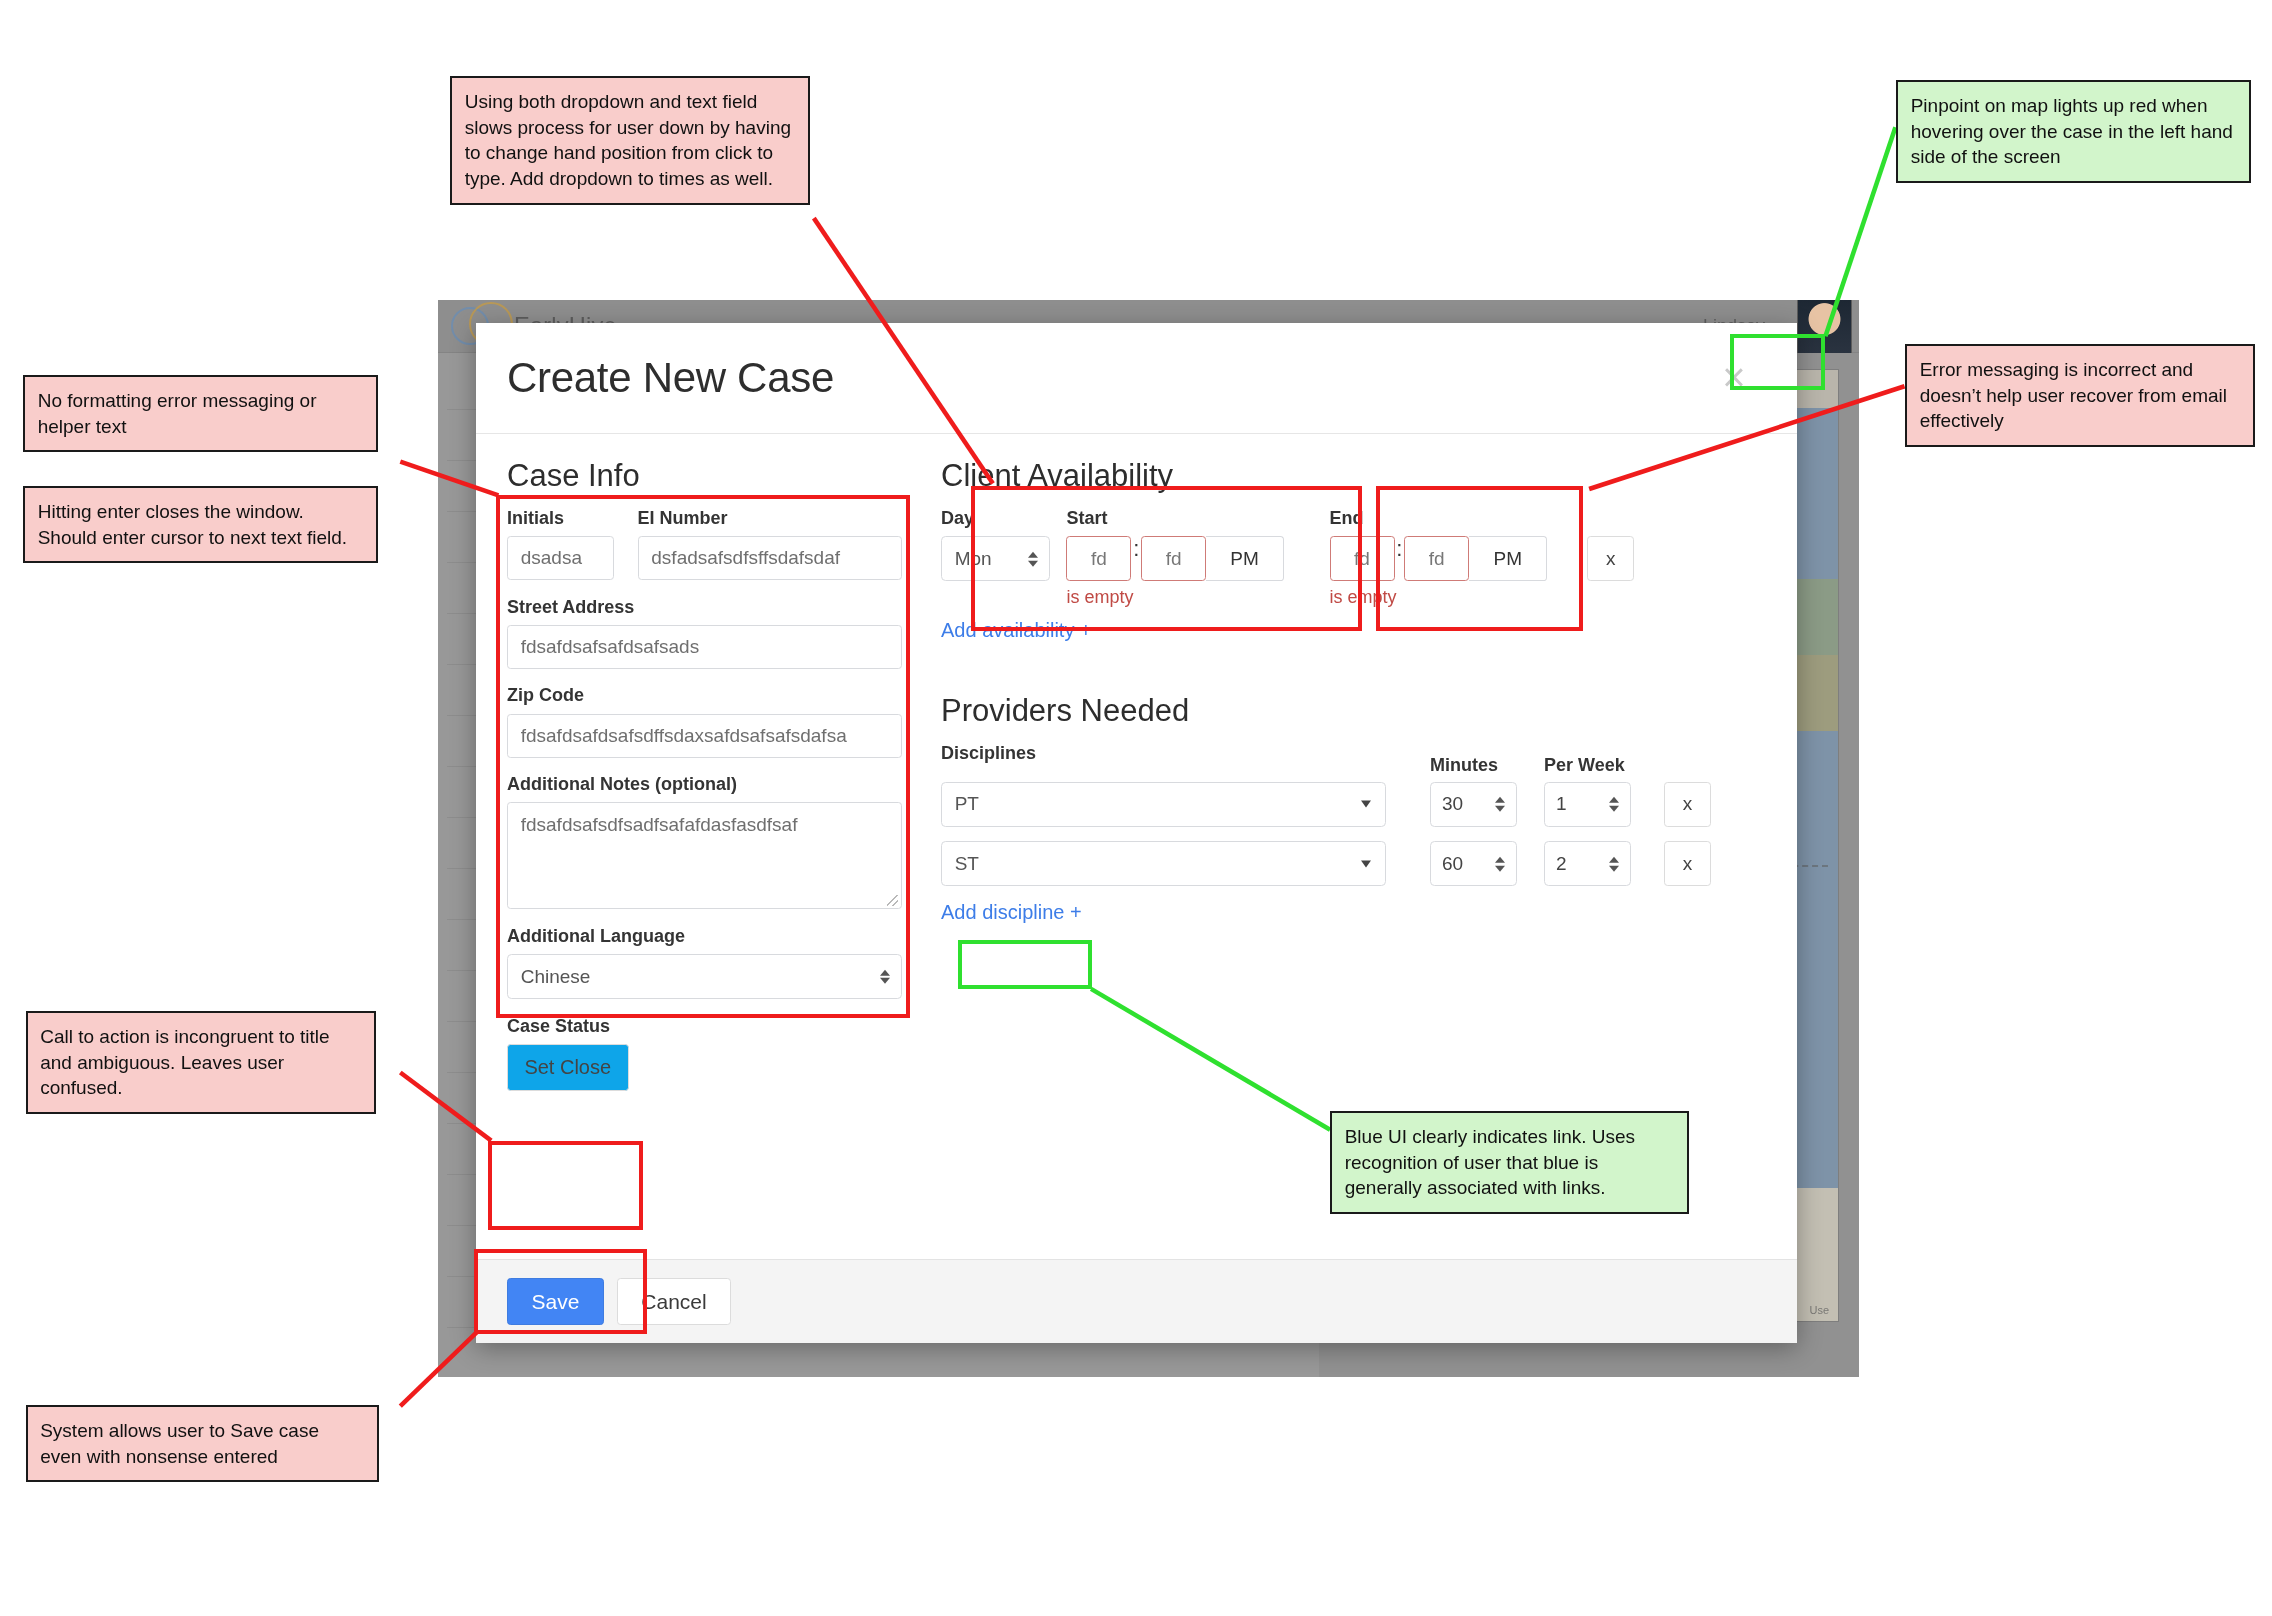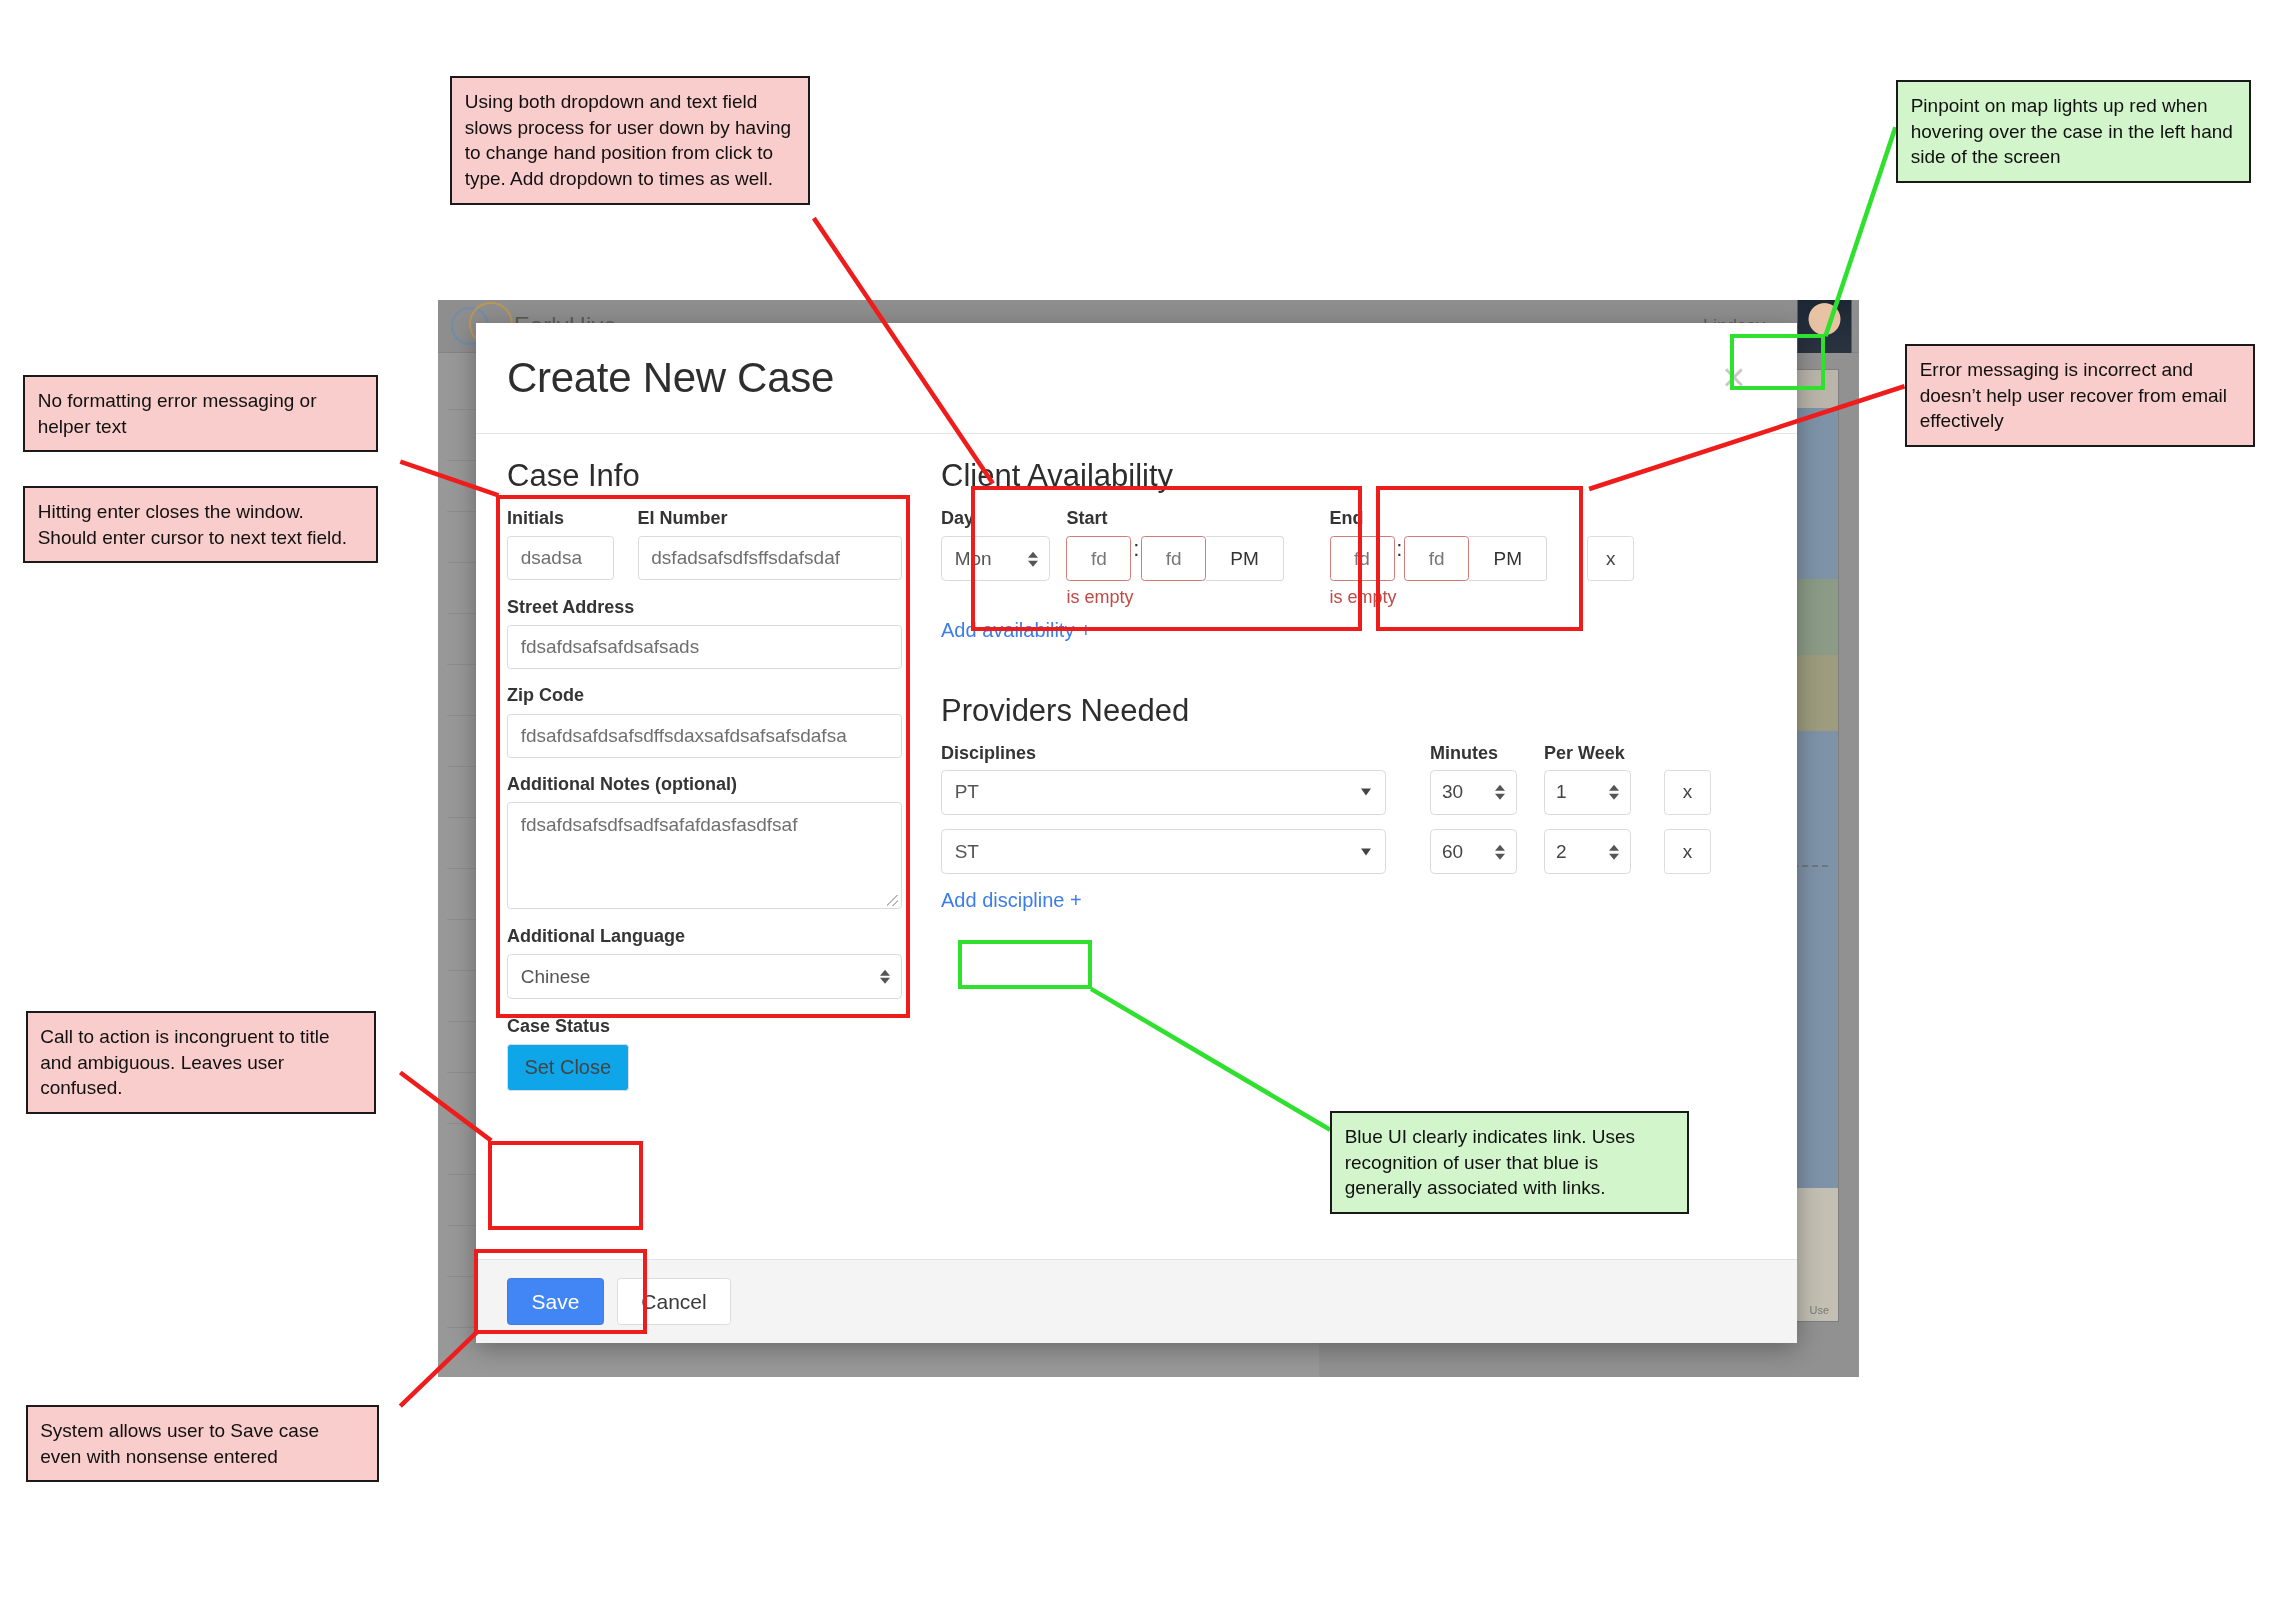--- a/index.html
+++ b/index.html
@@ -333,21 +333,21 @@
         </div>
       </div>
 
       <div style="margin-top:11px">
         <span class="link">Add availability +</span>
       </div>
 
       <div class="sec-title providers">Providers Needed</div>
 
       <div class="prov-head">
-        <div class="c-disc fld-label" style="margin-bottom:0">Disciplines</div>
+        <div class="c-disc fld-label" style="margin-bottom:12px">Disciplines</div>
         <div class="c-min fld-label" style="margin-bottom:0">Minutes</div>
         <div class="c-week fld-label" style="margin-bottom:0">Per Week</div>
       </div>
 
       <div class="prov-row">
         <div class="c-disc">
           <div class="sel">
             <span>PT</span>
             <span class="caret-sm"></span>
           </div>

